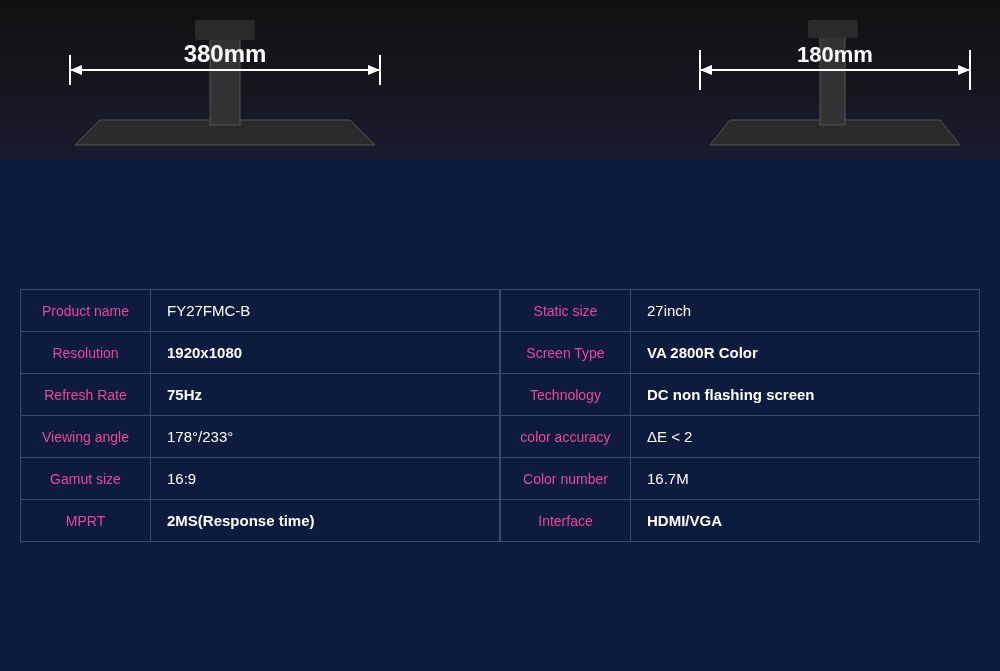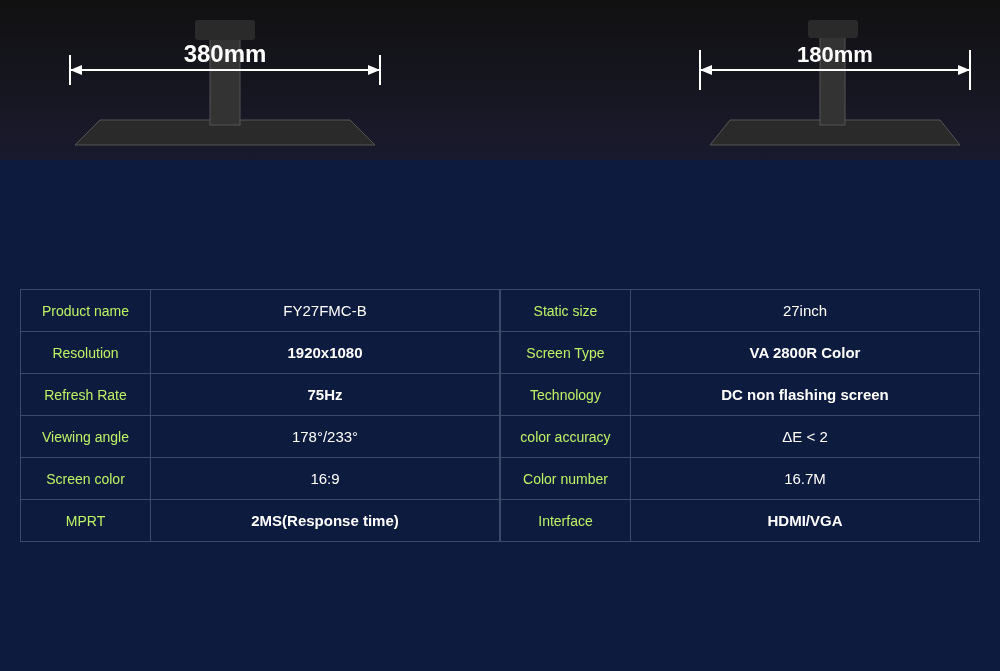--- a/index.html
+++ b/index.html
@@ -47,30 +47,30 @@
 
     .spec-table td {
       border: 1px solid #3a4a6a;
       padding: 12px 16px;
       font-size: 15px;
       vertical-align: middle;
     }
 
     .spec-table .label-cell {
       background: #0d1b3e;
-      color: #bef264;
+      color: #ec4899;
       text-align: center;
       width: 130px;
       font-size: 14px;
     }
 
     .spec-table .value-cell {
       background: #0d1b3e;
       color: white;
-      text-align: center;
+      text-align: left;
       font-size: 15px;
     }
 
     .red-value {
       color: #e83030;
       font-weight: bold;
     }
   </style>
 </head>
 <body>
@@ -125,21 +125,21 @@
           </tr>
           <tr>
             <td class="label-cell">Refresh Rate</td>
             <td class="value-cell red-value">75Hz</td>
           </tr>
           <tr>
             <td class="label-cell">Viewing angle</td>
             <td class="value-cell">178°/233°</td>
           </tr>
           <tr>
-            <td class="label-cell">Screen color</td>
+            <td class="label-cell">Gamut size</td>
             <td class="value-cell">16:9</td>
           </tr>
           <tr>
             <td class="label-cell">MPRT</td>
             <td class="value-cell red-value">2MS(Response time)</td>
           </tr>
         </tbody>
     </table>
 
     <table class="spec-table">

